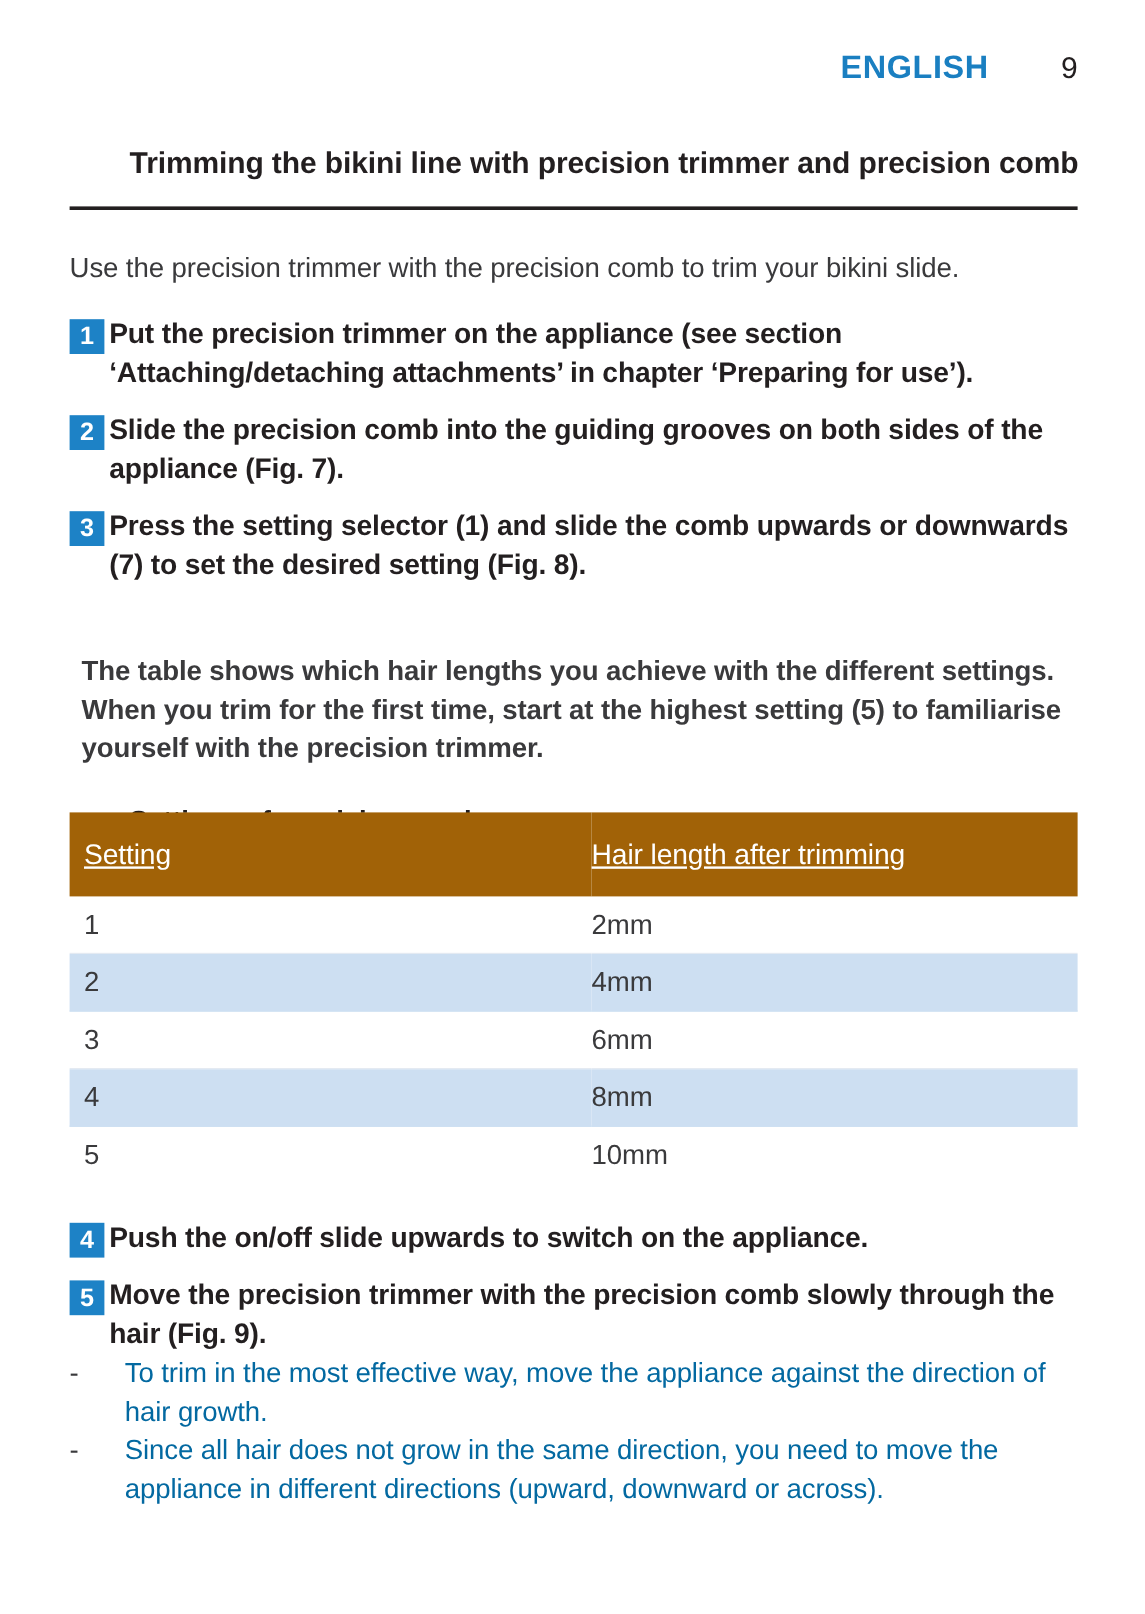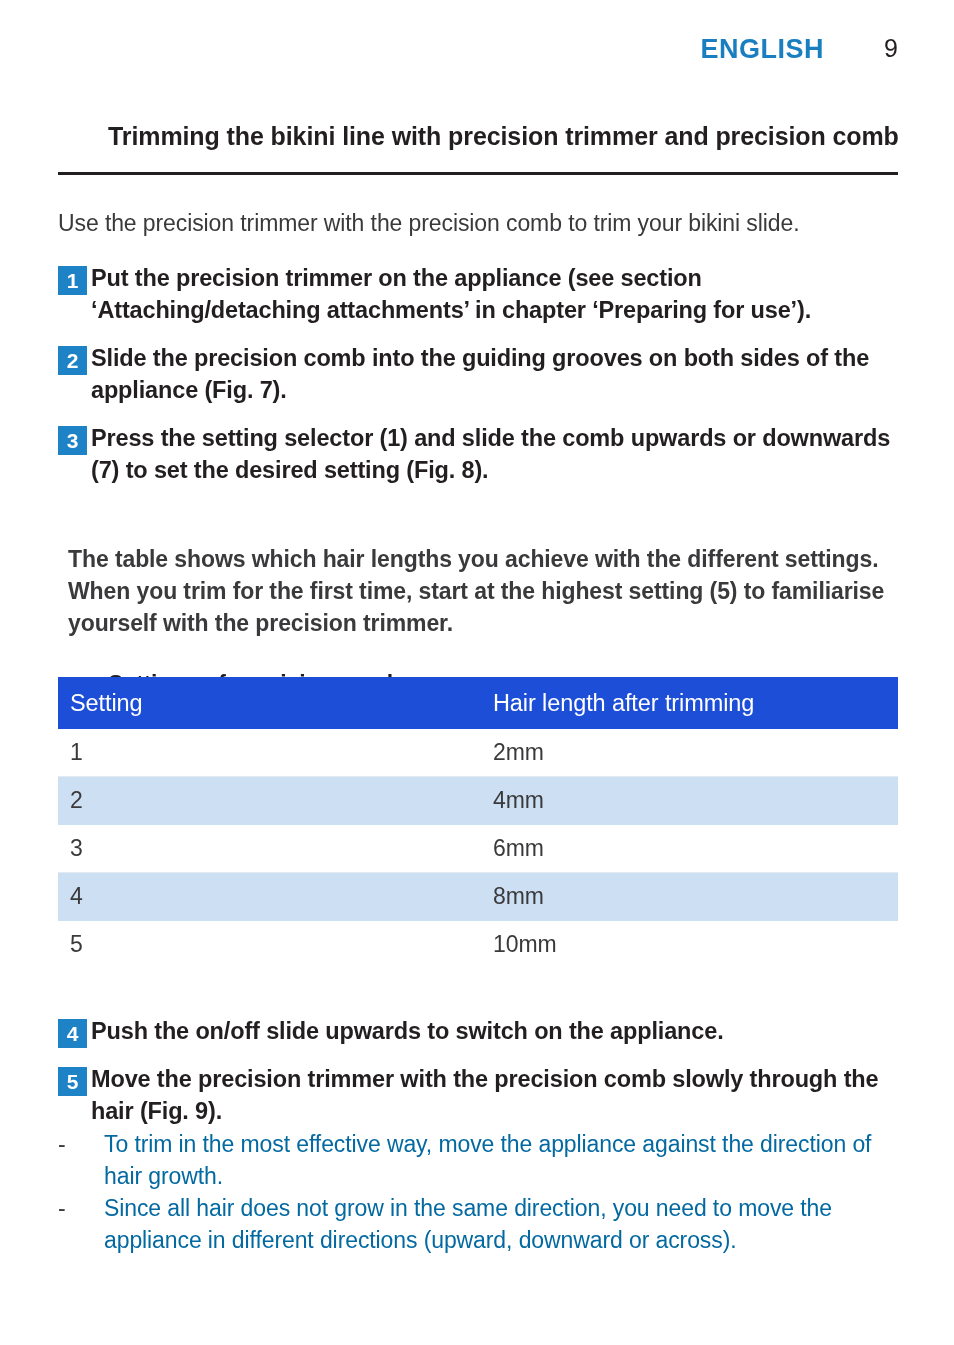--- a/index.html
+++ b/index.html
@@ -25,21 +25,21 @@
   }
 
   
   .page-header {
     position: absolute;
     top: 34px;
     left: 58px;
     right: 56px;
     height: 38px;
     display: flex;
-    align-items: flex-start;
+    align-items: flex-end;
     justify-content: flex-end;
   }
   .header-lang {
     font-size: 27px;
     font-weight: bold;
     letter-spacing: 0.5px;
     color: #1a7fc1;
   }
   .header-pageno {
     font-size: 25px;
@@ -198,27 +198,28 @@
   }
   .settings-table th,
   .settings-table td {
     text-align: left;
     padding: 0;
     border: none;
   }
   .settings-table col.c1 { width: 435px; }
   .settings-table col.c2 { width: 405px; }
   .settings-table thead th {
-    background: #1d4ed8;
+    background: #a16207;
     color: #ffffff;
     font-size: 23.5px;
     font-weight: normal;
     letter-spacing: -0.1px;
-    height: 52px;
+    height: 70px;
     vertical-align: middle;
+    text-decoration: underline;
   }
   .settings-table thead th.c1cell { padding-left: 12px; }
   .settings-table tbody td {
     font-size: 23px;
     color: #3a3a3c;
     height: 47px;
     vertical-align: middle;
     letter-spacing: -0.1px;
     border-bottom: 1px solid #e4eaf2;
   }

